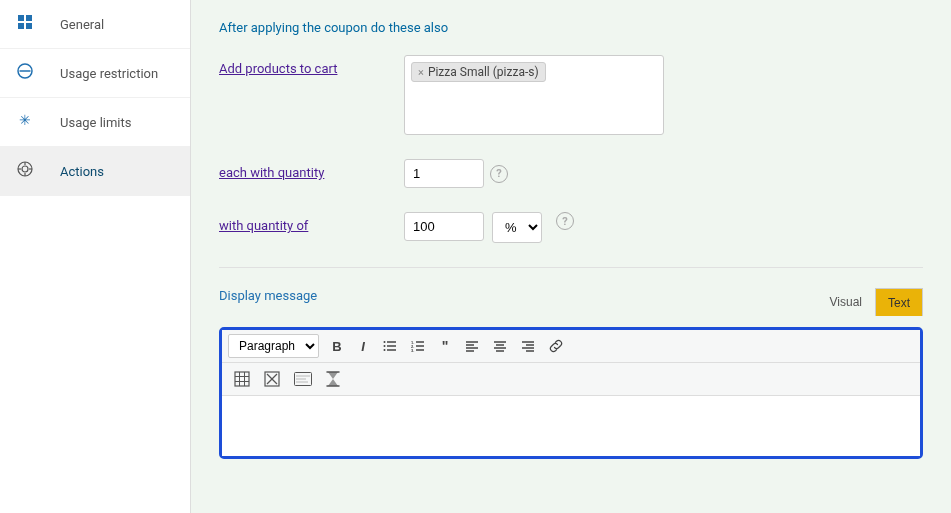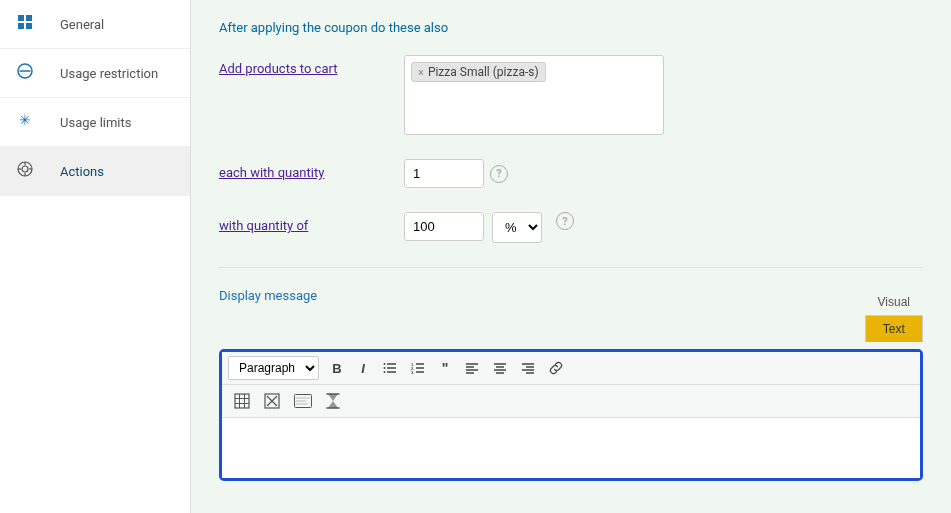--- a/index.html
+++ b/index.html
@@ -164,21 +164,20 @@
       background: #fff;
       border: 3px solid #1d4ed8;
       border-radius: 5px;
     }
 
     .editor-tabs {
       display: flex;
       justify-content: flex-end;
       border-bottom: 1px solid #ddd;
       background: #f6f7f7;
-      flex-direction: column;
     }
 
     .editor-tab {
       padding: 6px 12px;
       font-size: 12px;
       color: #555;
       cursor: pointer;
       border: 1px solid transparent;
       border-bottom: none;
       background: transparent;

